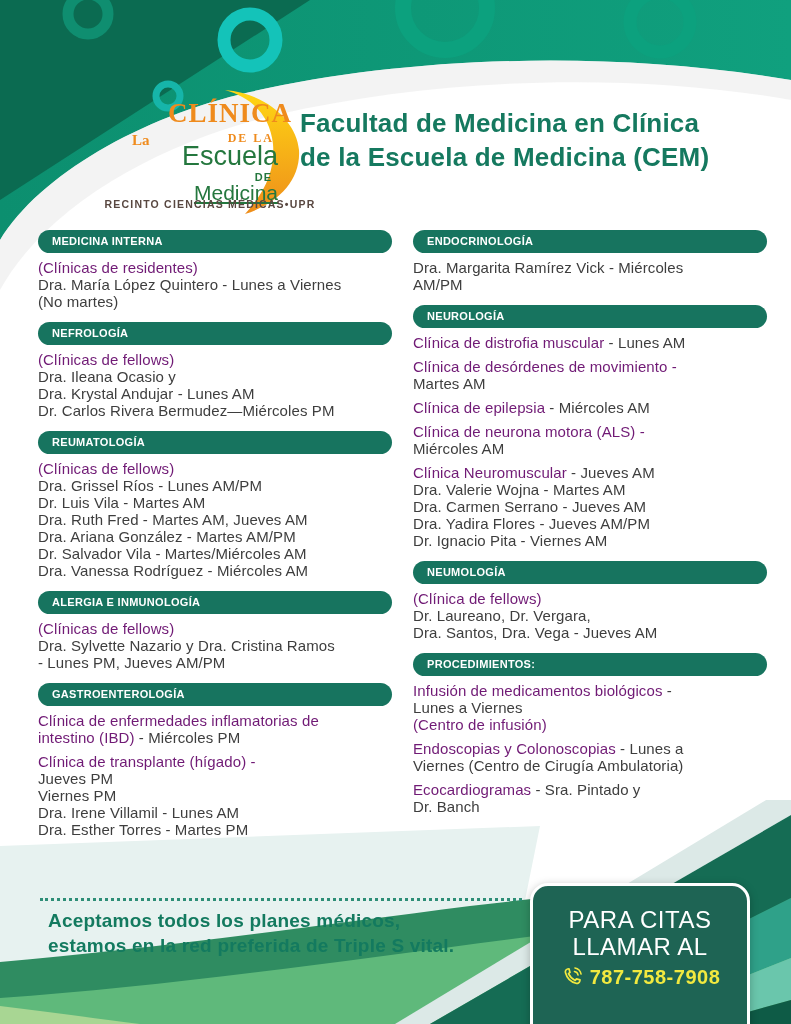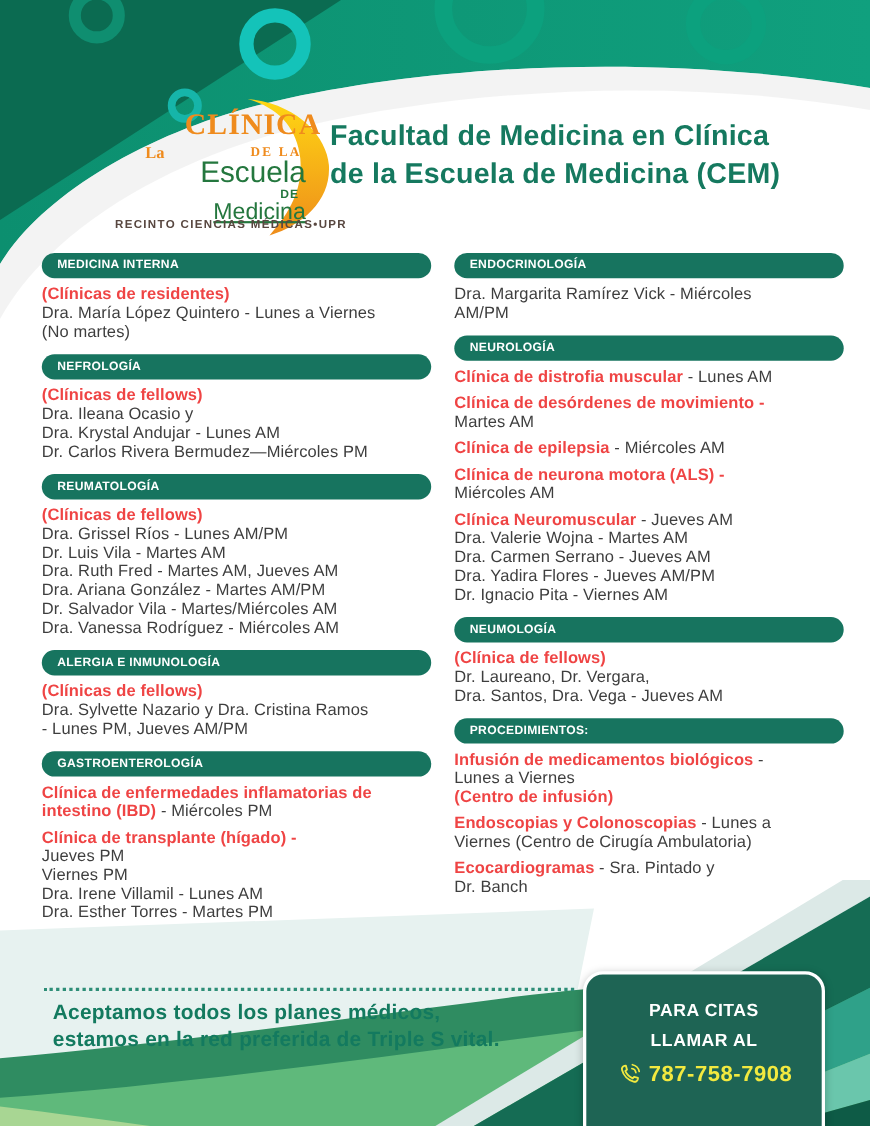--- a/index.html
+++ b/index.html
@@ -28,33 +28,33 @@
     font-size:26px;font-weight:700;line-height:34px;letter-spacing:.2px;}
 
   
   .col{position:absolute;top:230px;width:360px;z-index:2;}
   .col-left{left:38px;}
   .col-right{left:413px;}
   .sec{margin-bottom:12px;}
   .pill{background:#17745F;color:#ffffff;border-radius:14px;padding:5px 14px 6px 14px;
     font-size:11px;font-weight:700;letter-spacing:.3px;margin-bottom:6px;box-sizing:border-box;width:354px;}
   .line{font-size:15px;line-height:17px;color:#3E3E3E;letter-spacing:.1px;}
-  .line .b{font-weight:700;color:#ef4444;}
+  .line .b{font-weight:400;color:#701a75;}
   .line.gap{margin-top:7px;}
 
   
   .dotted{position:absolute;left:40px;top:898px;width:482px;border-top:3px dotted #2E8E77;z-index:3;}
   .note{position:absolute;left:48px;top:908px;z-index:3;color:#137A5F;
     font-size:19px;font-weight:700;line-height:25px;letter-spacing:.2px;}
 
   
   .cta{position:absolute;left:530px;top:883px;width:220px;height:160px;z-index:4;
     background:#1E6454;border:3px solid #ffffff;border-radius:18px;box-sizing:border-box;
     text-align:center;padding-top:20px;box-shadow:0 2px 8px rgba(0,0,0,.25);}
-  .cta-line{color:#ffffff;font-size:16px;font-weight:700;line-height:27px;letter-spacing:.5px;}
+  .cta-line{color:#ffffff;font-size:24px;font-weight:400;line-height:27px;letter-spacing:.5px;}
   .cta-phone-row{margin-top:5px;display:flex;align-items:flex-end;justify-content:center;gap:6px;}
   .cta-phone{color:#F2E93F;font-size:20px;font-weight:700;letter-spacing:.5px;}
 </style>
 </head>
 <body>
 
 <div class="page">
 
   <svg class="hdr-svg" width="791" height="310" viewBox="0 0 791 310">
     <defs>

